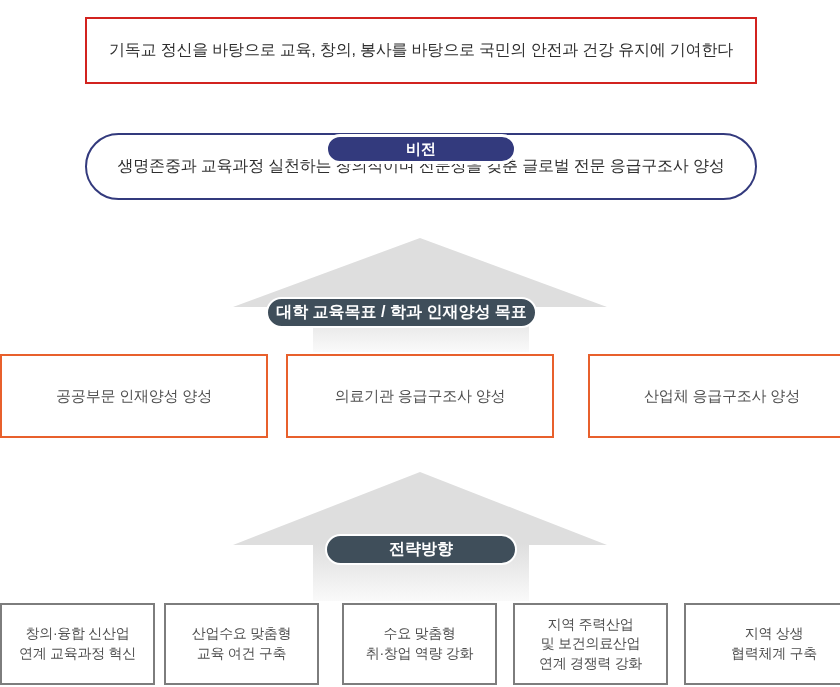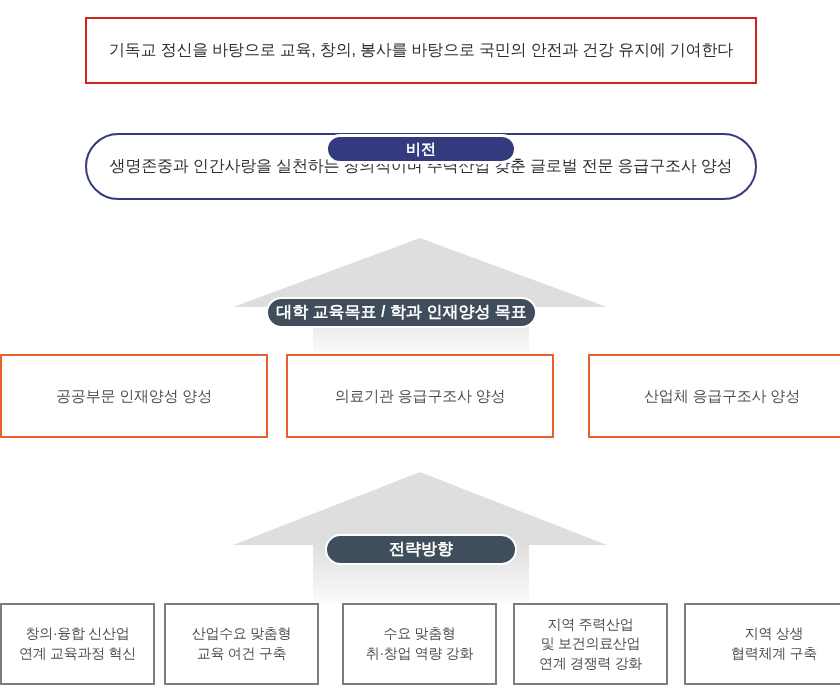--- a/index.html
+++ b/index.html
@@ -58,21 +58,21 @@
 </head>
 <body>
 
 <div class="canvas">
 
   <div class="box mission-box">
     <p class="box-text">기독교 정신을 바탕으로 교육, 창의, 봉사를 바탕으로 국민의 안전과 건강 유지에 기여한다</p>
   </div>
 
   <div class="box vision-box">
-    <p class="box-text">생명존중과 인간사랑을 실천하는 창의적이며 주력산업 갖춘 글로벌 전문 응급구조사 양성</p>
+    <p class="box-text">생명존중과 교육과정 실천하는 창의적이며 전문성을 갖춘 글로벌 전문 응급구조사 양성</p>
   </div>
   <div class="pill small-type vision-badge">비전</div>
 
   <div class="tri tri-1"></div>
   <div class="stem stem-1"></div>
   <div class="pill goals-badge">대학 교육목표 / 학과 인재양성 목표</div>
 
   <div class="box goal-box goal-1">
     <span>공공부문 인재양성 양성</span>
   </div>

